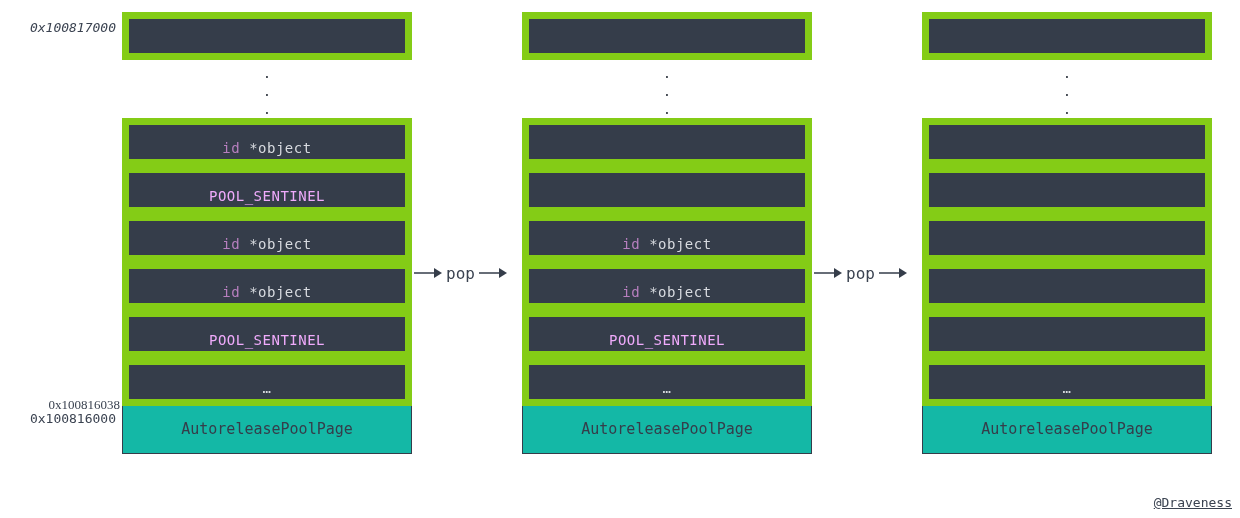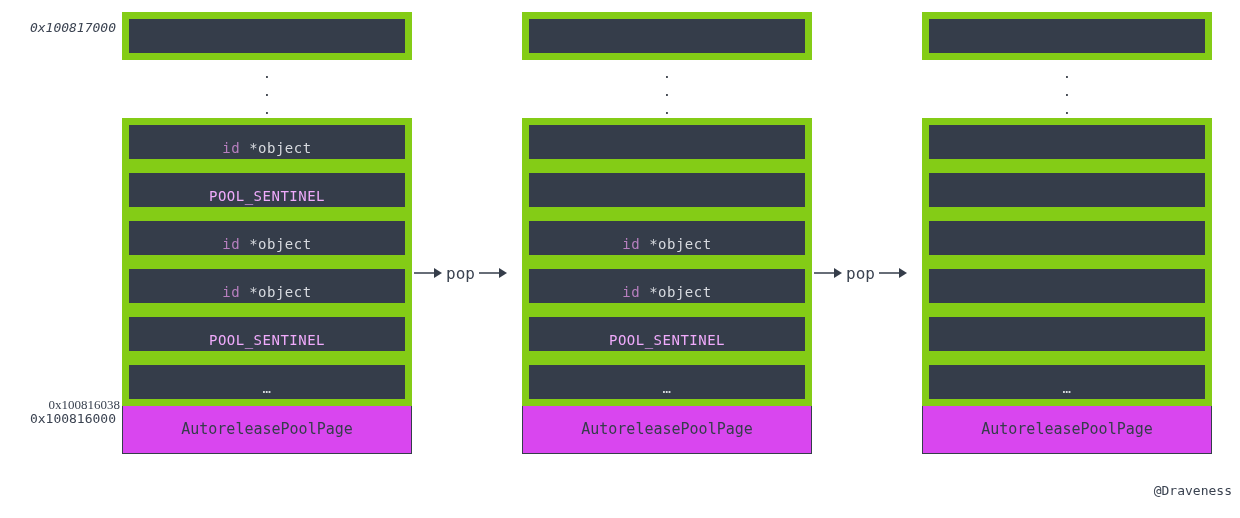--- a/index.html
+++ b/index.html
@@ -49,21 +49,21 @@
     text-align: center;
     font-size: 14px;
     color: #343a44;
     line-height: 18px;
     padding-top: 4px;
     letter-spacing: 0;
   }
   .footer-cell {
     box-sizing: border-box;
     height: 48px;
-    background: #d946ef;
+    background: #14b8a6;
     border: 1px solid #353d4a;
     border-top: none;
     color: #353d4a;
     font-size: 15px;
     line-height: 46px;
     text-align: center;
   }
   .arrow {
     position: absolute;
     top: 246px;
@@ -76,23 +76,24 @@
     display: block;
   }
   .arrow .lbl {
     font-size: 16px;
     color: #3a4250;
     padding: 0 4px;
   }
   .credit {
     position: absolute;
     right: 8px;
-    bottom: 20px;
+    bottom: 8px;
     font-size: 13px;
     color: #3a4250;
+    text-decoration: underline;
   }
 </style>
 </head>
 <body>
 
 <div class="canvas">
 
   <div class="addr" style="left:6px; top:20px;font-style:italic;">0x100817000</div>
   <div class="addr" style="left:10px; top:397px;font-family:Liberation Serif, serif;">0x100816038</div>
   <div class="addr" style="left:6px; top:411px;">0x100816000</div>

